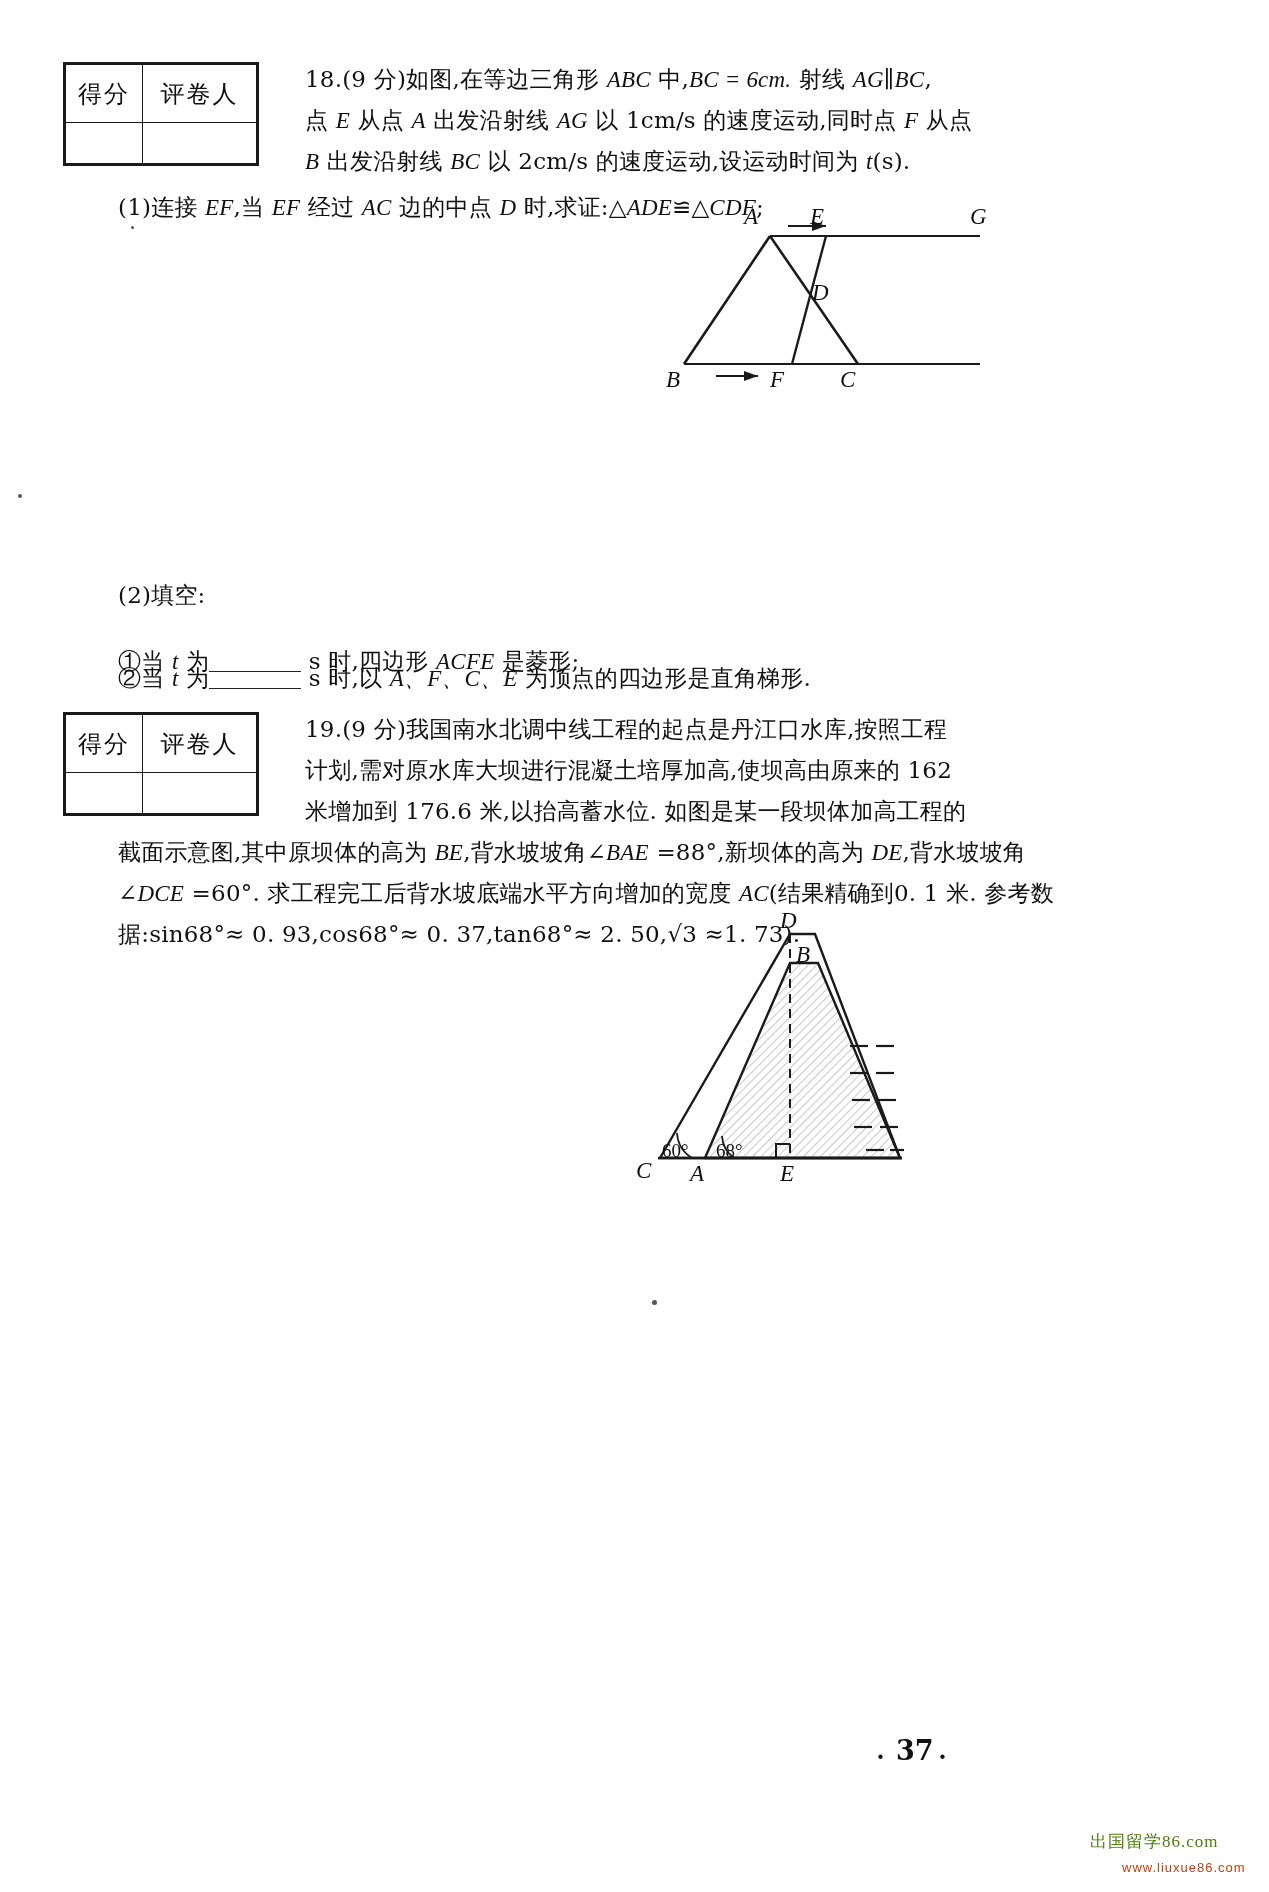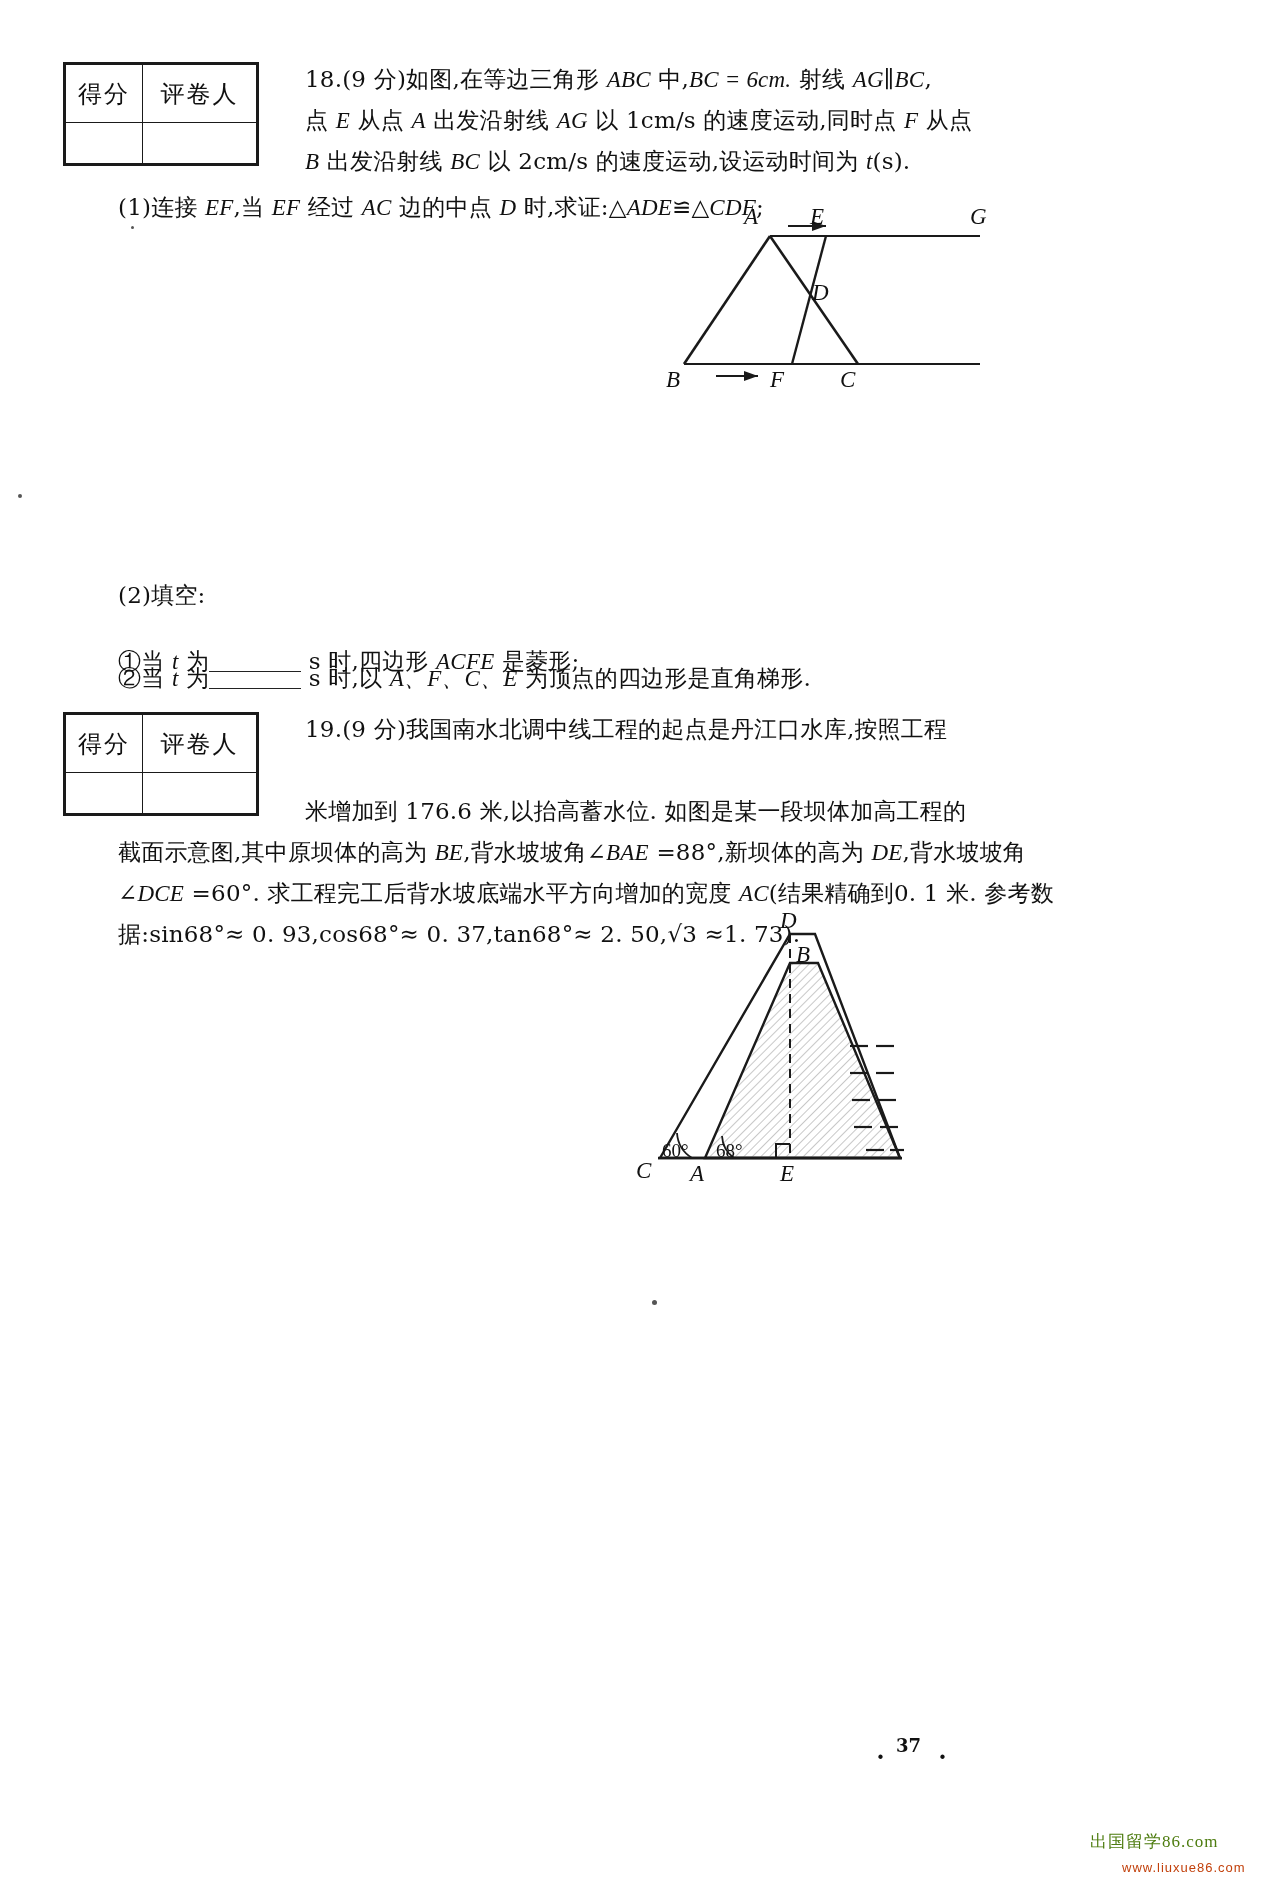--- a/index.html
+++ b/index.html
@@ -55,21 +55,21 @@
     font-style:italic;
     font-size:23px;
     font-family:"Liberation Serif","DejaVu Serif",serif;
     white-space:nowrap;
   }
   .lbl.up{font-style:normal;font-size:19px;}
 
   
   .pagenum{
     position:absolute;
-    font-size:18px;
+    font-size:27px;
     font-weight:bold;
     font-family:"DejaVu Serif",serif;
   }
   .dotsep{
     position:absolute;
     font-size:27px;
     font-weight:bold;
   }
   .wm{
     position:absolute;
@@ -173,20 +173,23 @@
       <tr>
         <td class="blank"></td>
         <td class="blank"></td>
       </tr>
     </tbody>
       </table>
   </div>
 
   <div class="tline" style="left:305px;top:700px;">
     <span>19.</span><span>(9 分)</span><span>我国南水北调中线工程的起点是丹江口水库,按照工程</span>
+  </div>
+  <div class="tline" style="left:305px;top:741px;">
+    <span>计划,需对原水库大坝进行混凝土培厚加高,使坝高由原来的 162</span>
   </div>
   <div class="tline" style="left:305px;top:782px;">
     <span>米增加到 176.6 米,以抬高蓄水位. 如图是某一段坝体加高工程的</span>
   </div>
   <div class="tline" style="left:118px;top:823px;">
     <span>截面示意图,其中原坝体的高为 </span><span class="it">BE</span><span>,背水坡坡角</span><span class="it">∠BAE</span><span> =88°,新坝体的高为 </span><span class="it">DE</span><span>,背水坡坡角</span>
   </div>
   <div class="tline" style="left:118px;top:864px;">
     <span class="it">∠DCE</span><span> =60°. 求工程完工后背水坡底端水平方向增加的宽度 </span><span class="it">AC</span><span>(结果精确到0. 1 米. 参考数</span>
   </div>

